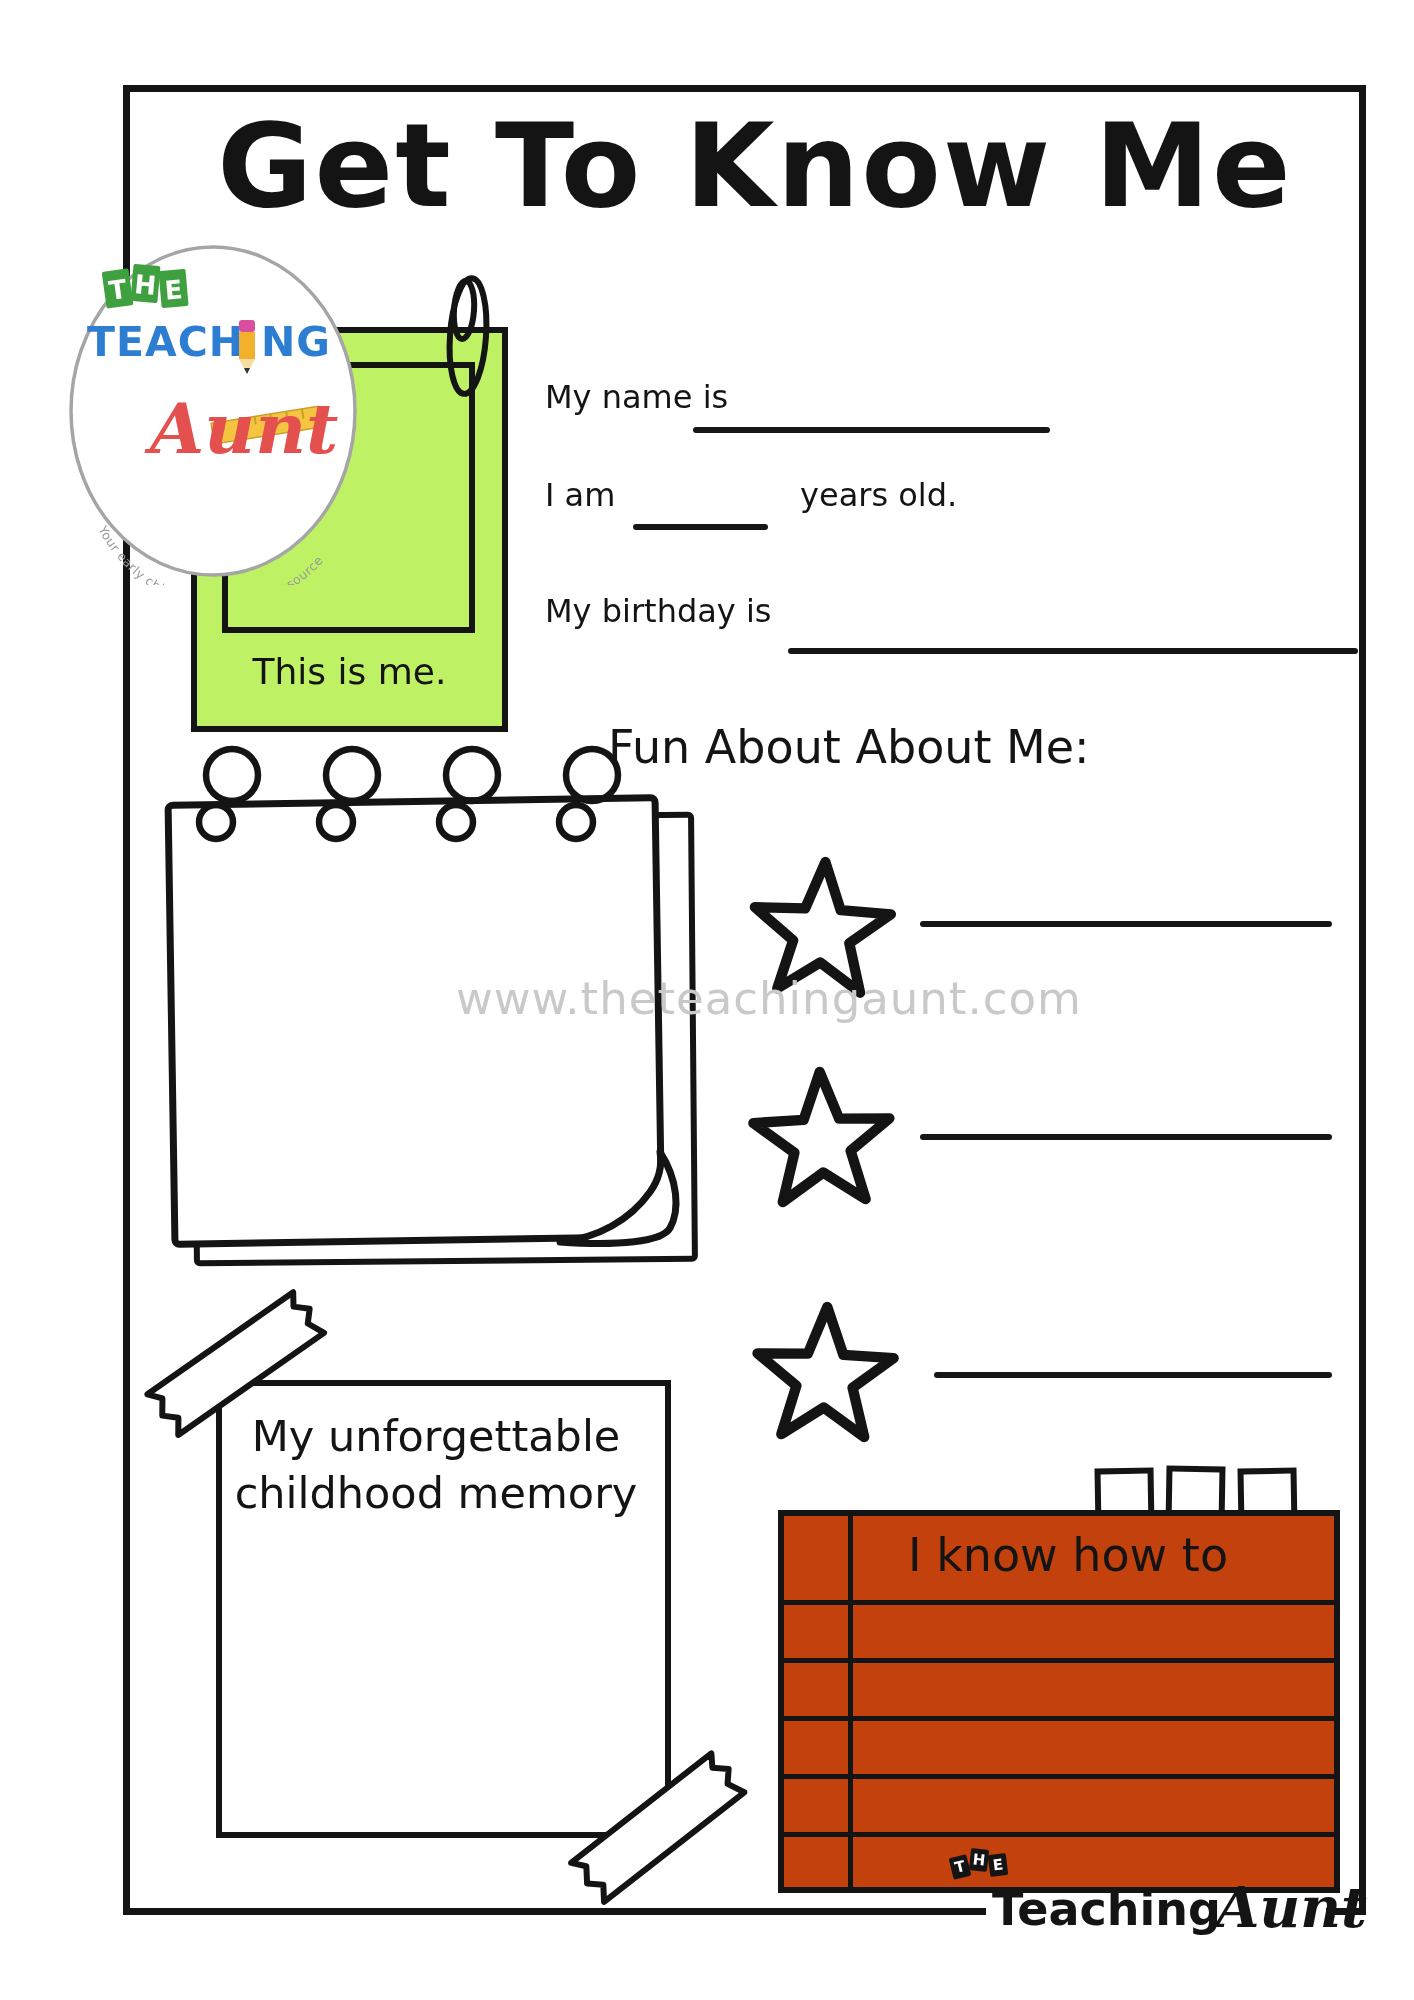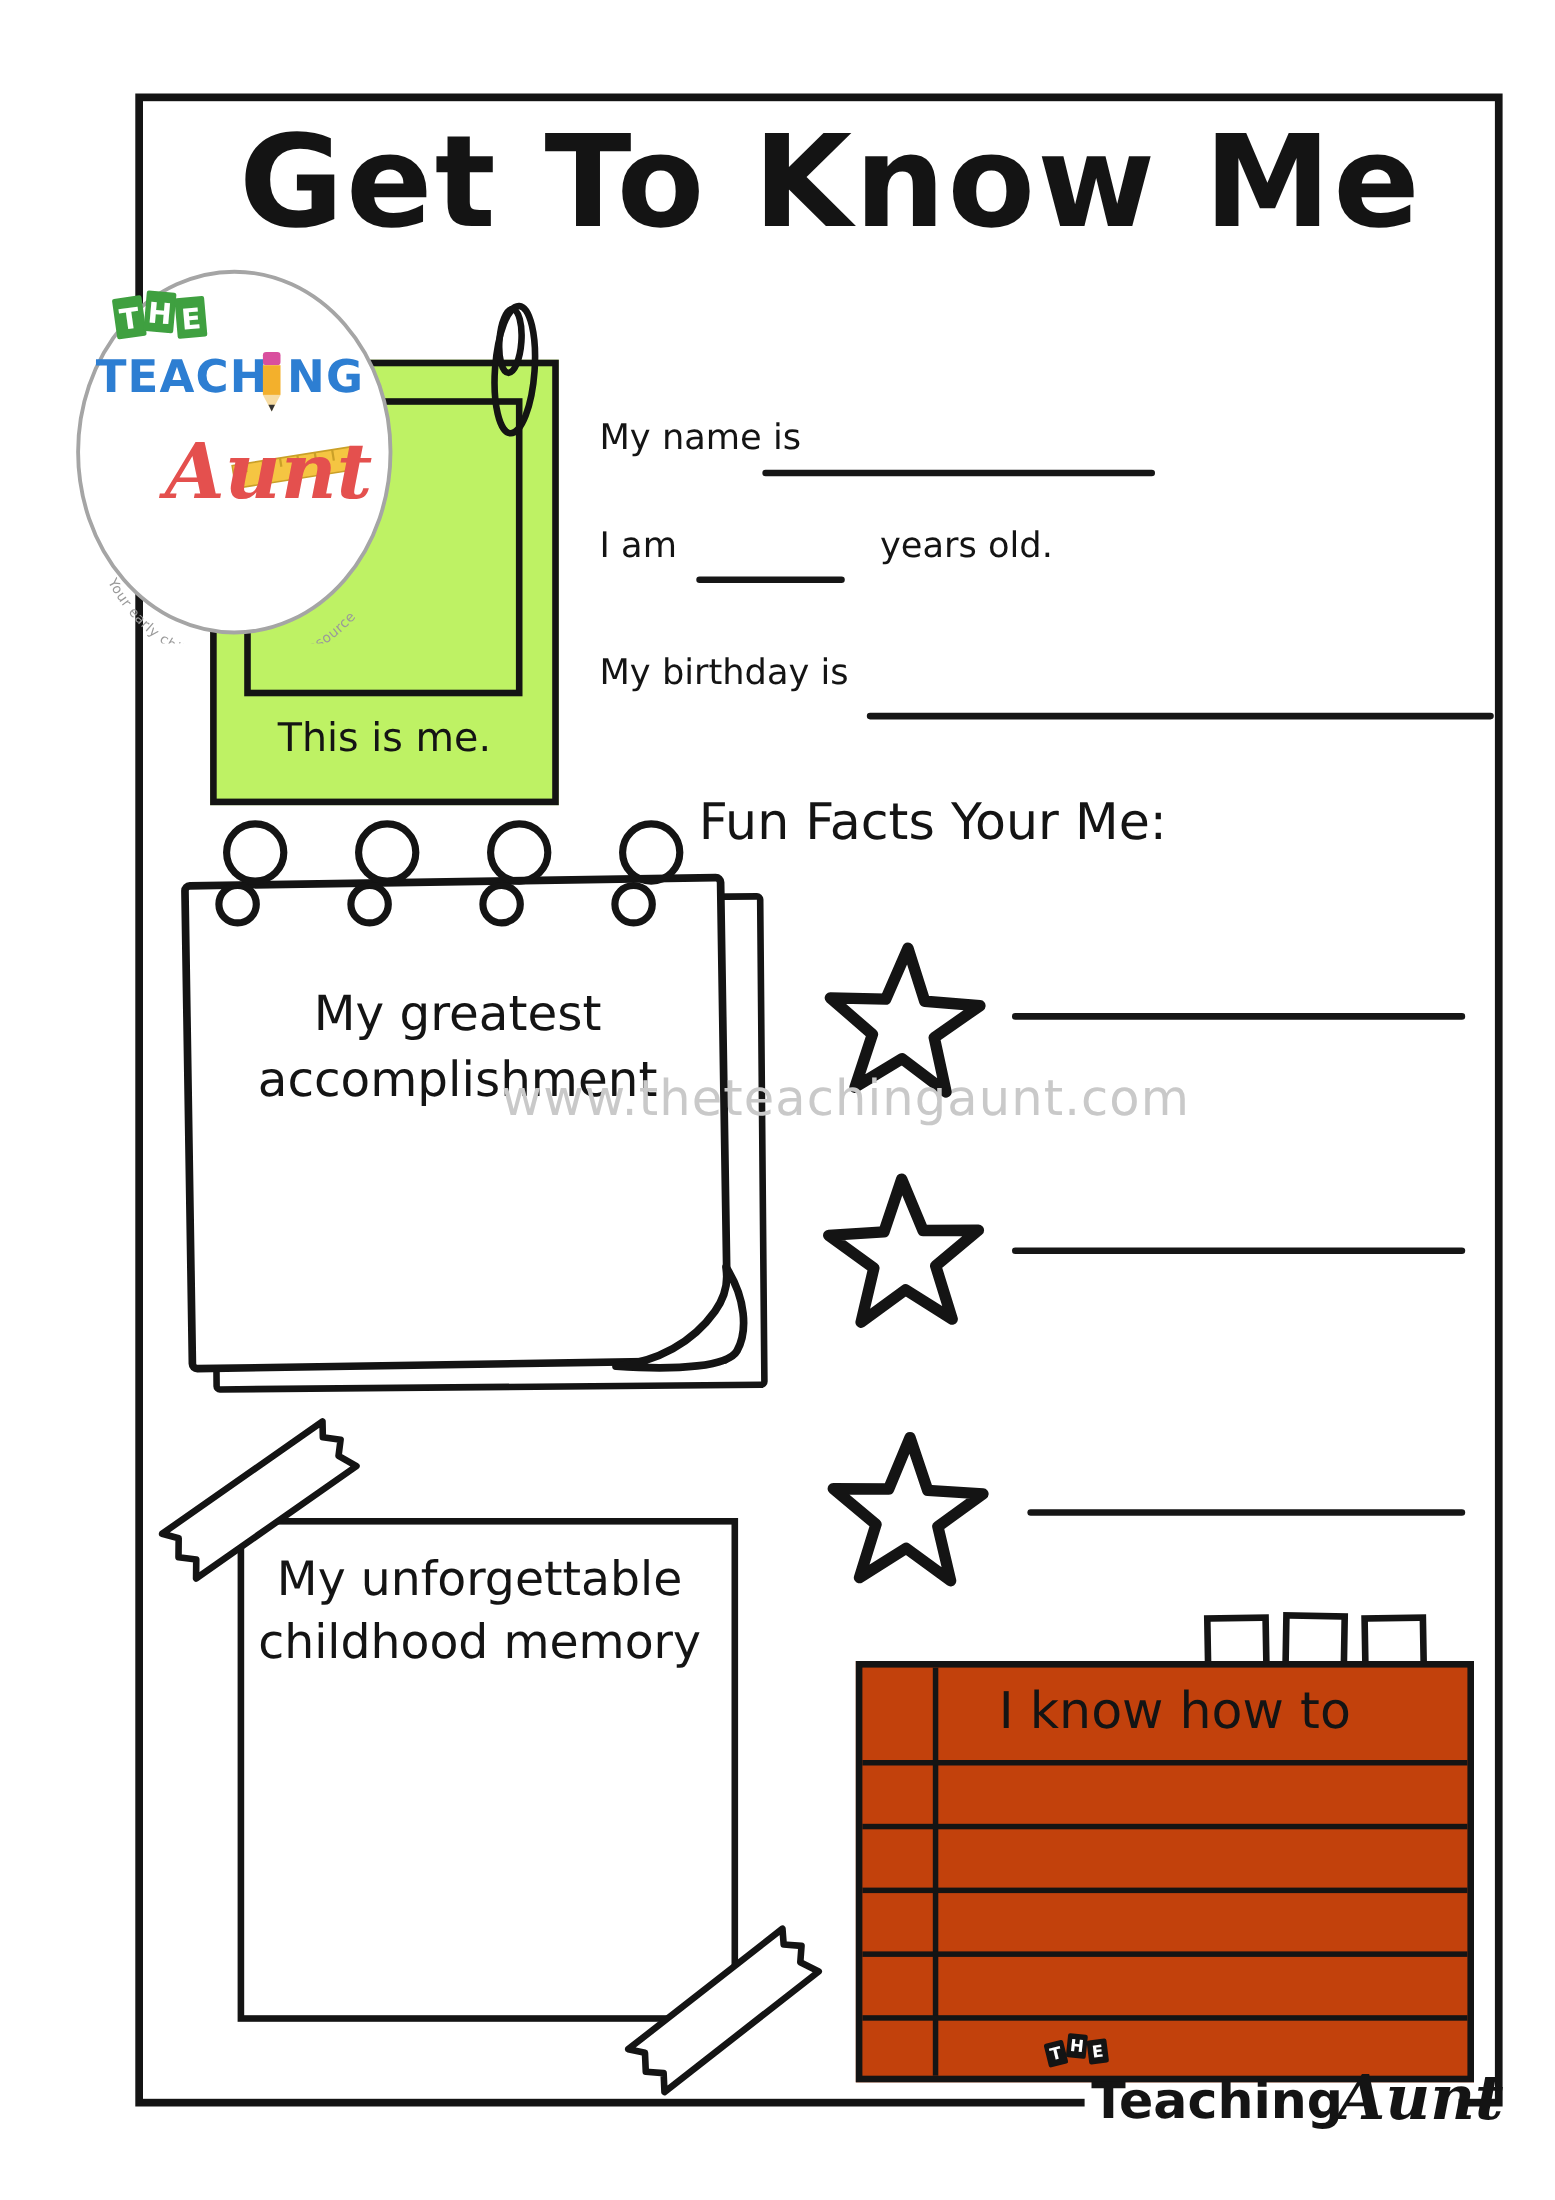--- a/index.html
+++ b/index.html
@@ -150,21 +150,21 @@
   <div class="lbl" style="left:497px;top:378px;">My name is</div>
   <div class="uline" style="left:645px;top:427px;width:357px;"></div>
 
   <div class="lbl" style="left:497px;top:476px;">I am</div>
   <div class="uline" style="left:585px;top:524px;width:135px;"></div>
   <div class="lbl" style="left:752px;top:476px;">years old.</div>
 
   <div class="lbl" style="left:497px;top:592px;">My birthday is</div>
   <div class="uline" style="left:740px;top:648px;width:570px;"></div>
 
-  <div class="funfacts">Fun Facts Your Me:</div>
+  <div class="funfacts">Fun About About Me:</div>
 
   <svg class="star" style="left:698px;top:853px;transform:rotate(3deg);" viewBox="0 0 100 100">
     <polygon points="50,6 62,38 96,39 69,60 78,93 50,74 22,93 31,60 4,39 38,38" fill="#ffffff" stroke="#141414" stroke-width="7" stroke-linejoin="round"></polygon>
   </svg>
   <div class="uline" style="left:872px;top:921px;width:412px;"></div>
 
   <svg class="star" style="left:698px;top:1063px;transform:rotate(-2deg);" viewBox="0 0 100 100">
     <polygon points="50,6 62,38 96,39 69,60 78,93 50,74 22,93 31,60 4,39 38,38" fill="#ffffff" stroke="#141414" stroke-width="7" stroke-linejoin="round"></polygon>
   </svg>
   <div class="uline" style="left:872px;top:1134px;width:412px;"></div>
@@ -186,24 +186,20 @@
       <circle cx="28" cy="78" r="17" fill="none" stroke="#141414" stroke-width="6.5"></circle>
     </svg>
     <svg class="ring ring3" viewBox="0 0 80 112">
       <circle cx="44" cy="31" r="26" fill="none" stroke="#141414" stroke-width="6.5"></circle>
       <circle cx="28" cy="78" r="17" fill="none" stroke="#141414" stroke-width="6.5"></circle>
     </svg>
     <svg class="ring ring4" viewBox="0 0 80 112">
       <circle cx="44" cy="31" r="26" fill="none" stroke="#141414" stroke-width="6.5"></circle>
       <circle cx="28" cy="78" r="17" fill="none" stroke="#141414" stroke-width="6.5"></circle>
     </svg>
-    <div class="pad-text">
-      <div>My greatest</div>
-      <div>accomplishment</div>
-    </div>
     <svg class="curl" viewBox="0 0 138 102">
       <path d="M 4 94 C 42 90 74 72 94 44 C 104 30 106 16 104 4 C 122 32 124 62 114 80 C 106 94 62 98 4 94 Z" fill="#ffffff" stroke="#141414" stroke-width="7" stroke-linejoin="round"></path>
     </svg>
   </div>
 
   <div class="watermark">www.theteachingaunt.com</div>
 
   <div class="memo">
     <div class="memo-rect"></div>
     <div class="memo-text">

